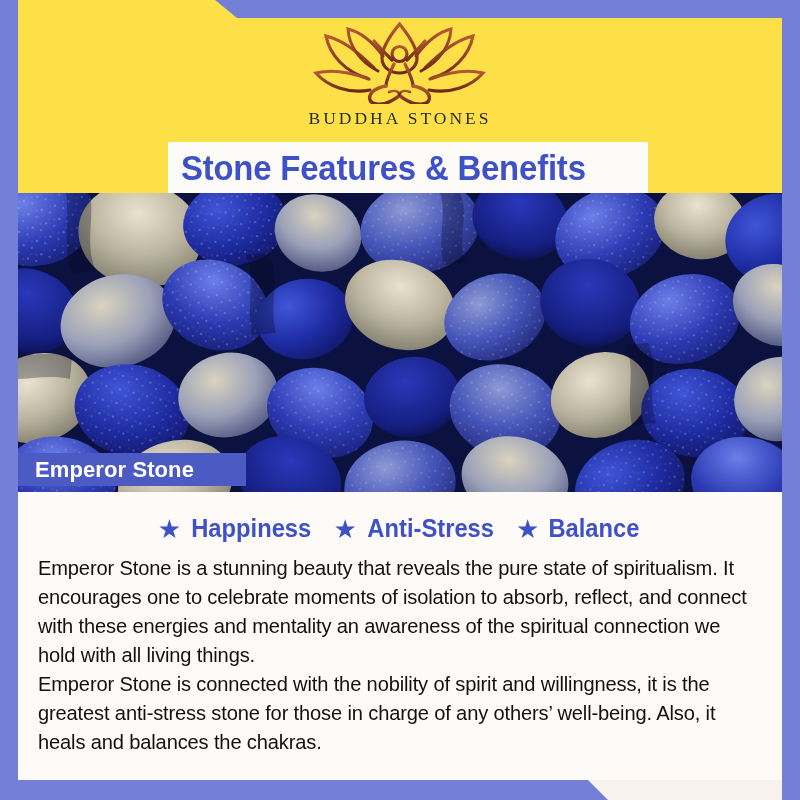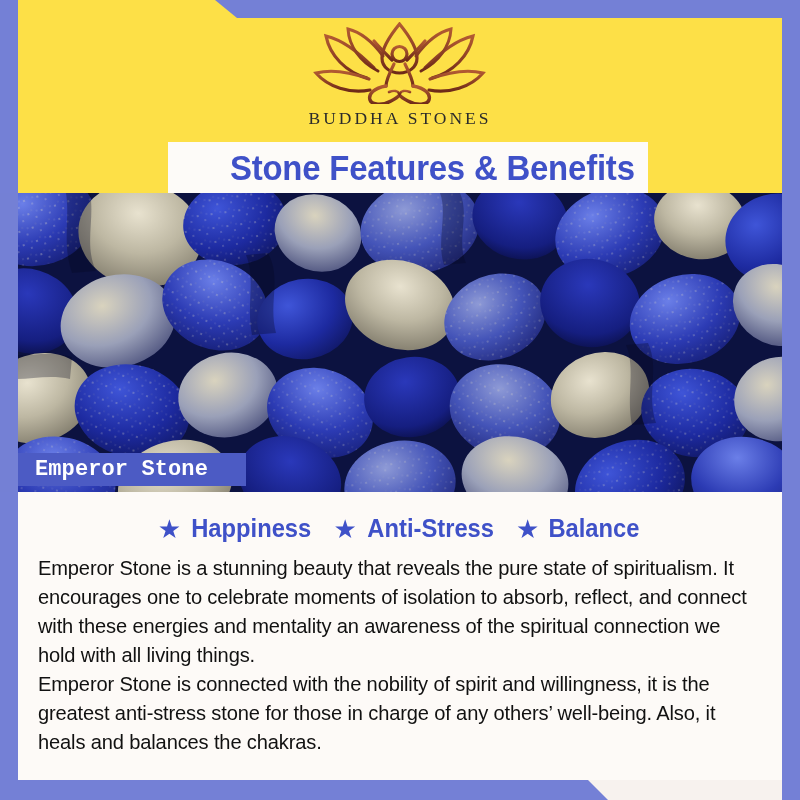--- a/index.html
+++ b/index.html
@@ -61,21 +61,21 @@
     margin-top:4px;
     font-weight:400;
     white-space:nowrap;
   }
 
   
   .title-box {
     position:absolute;
     left:168px; top:142px; width:480px; height:51px;
     background:#fdfbf8;
-    display:flex; align-items:center; justify-content:flex-end;
+    display:flex; align-items:center; justify-content:flex-start;
     z-index:5;
   }
   .title-text {
     font-family:"Liberation Sans Narrow","Liberation Sans", sans-serif;
     font-weight:700;
     font-size:35px;
     color:#3f51c8;
     letter-spacing:-0.2px;
     transform:scaleX(0.94);
     white-space:nowrap;
@@ -90,21 +90,21 @@
 
   .stone-label {
     position:absolute; left:18px; top:453px;
     height:33px; width:228px;
     background:#4c5bc4;
     display:flex; align-items:center;
     padding-left:17px;
     z-index:8;
   }
   .stone-label span {
-    font-family:Liberation Mono, monospace;
+    font-family:Liberation Sans, sans-serif;
     font-weight:700;
     font-size:22px;
     color:#ffffff;
     letter-spacing:0.1px;
   }
 
   
   .body-area {
     position:absolute; left:18px; top:492px; width:764px; height:288px;
     background:#fdfaf7; z-index:4;

